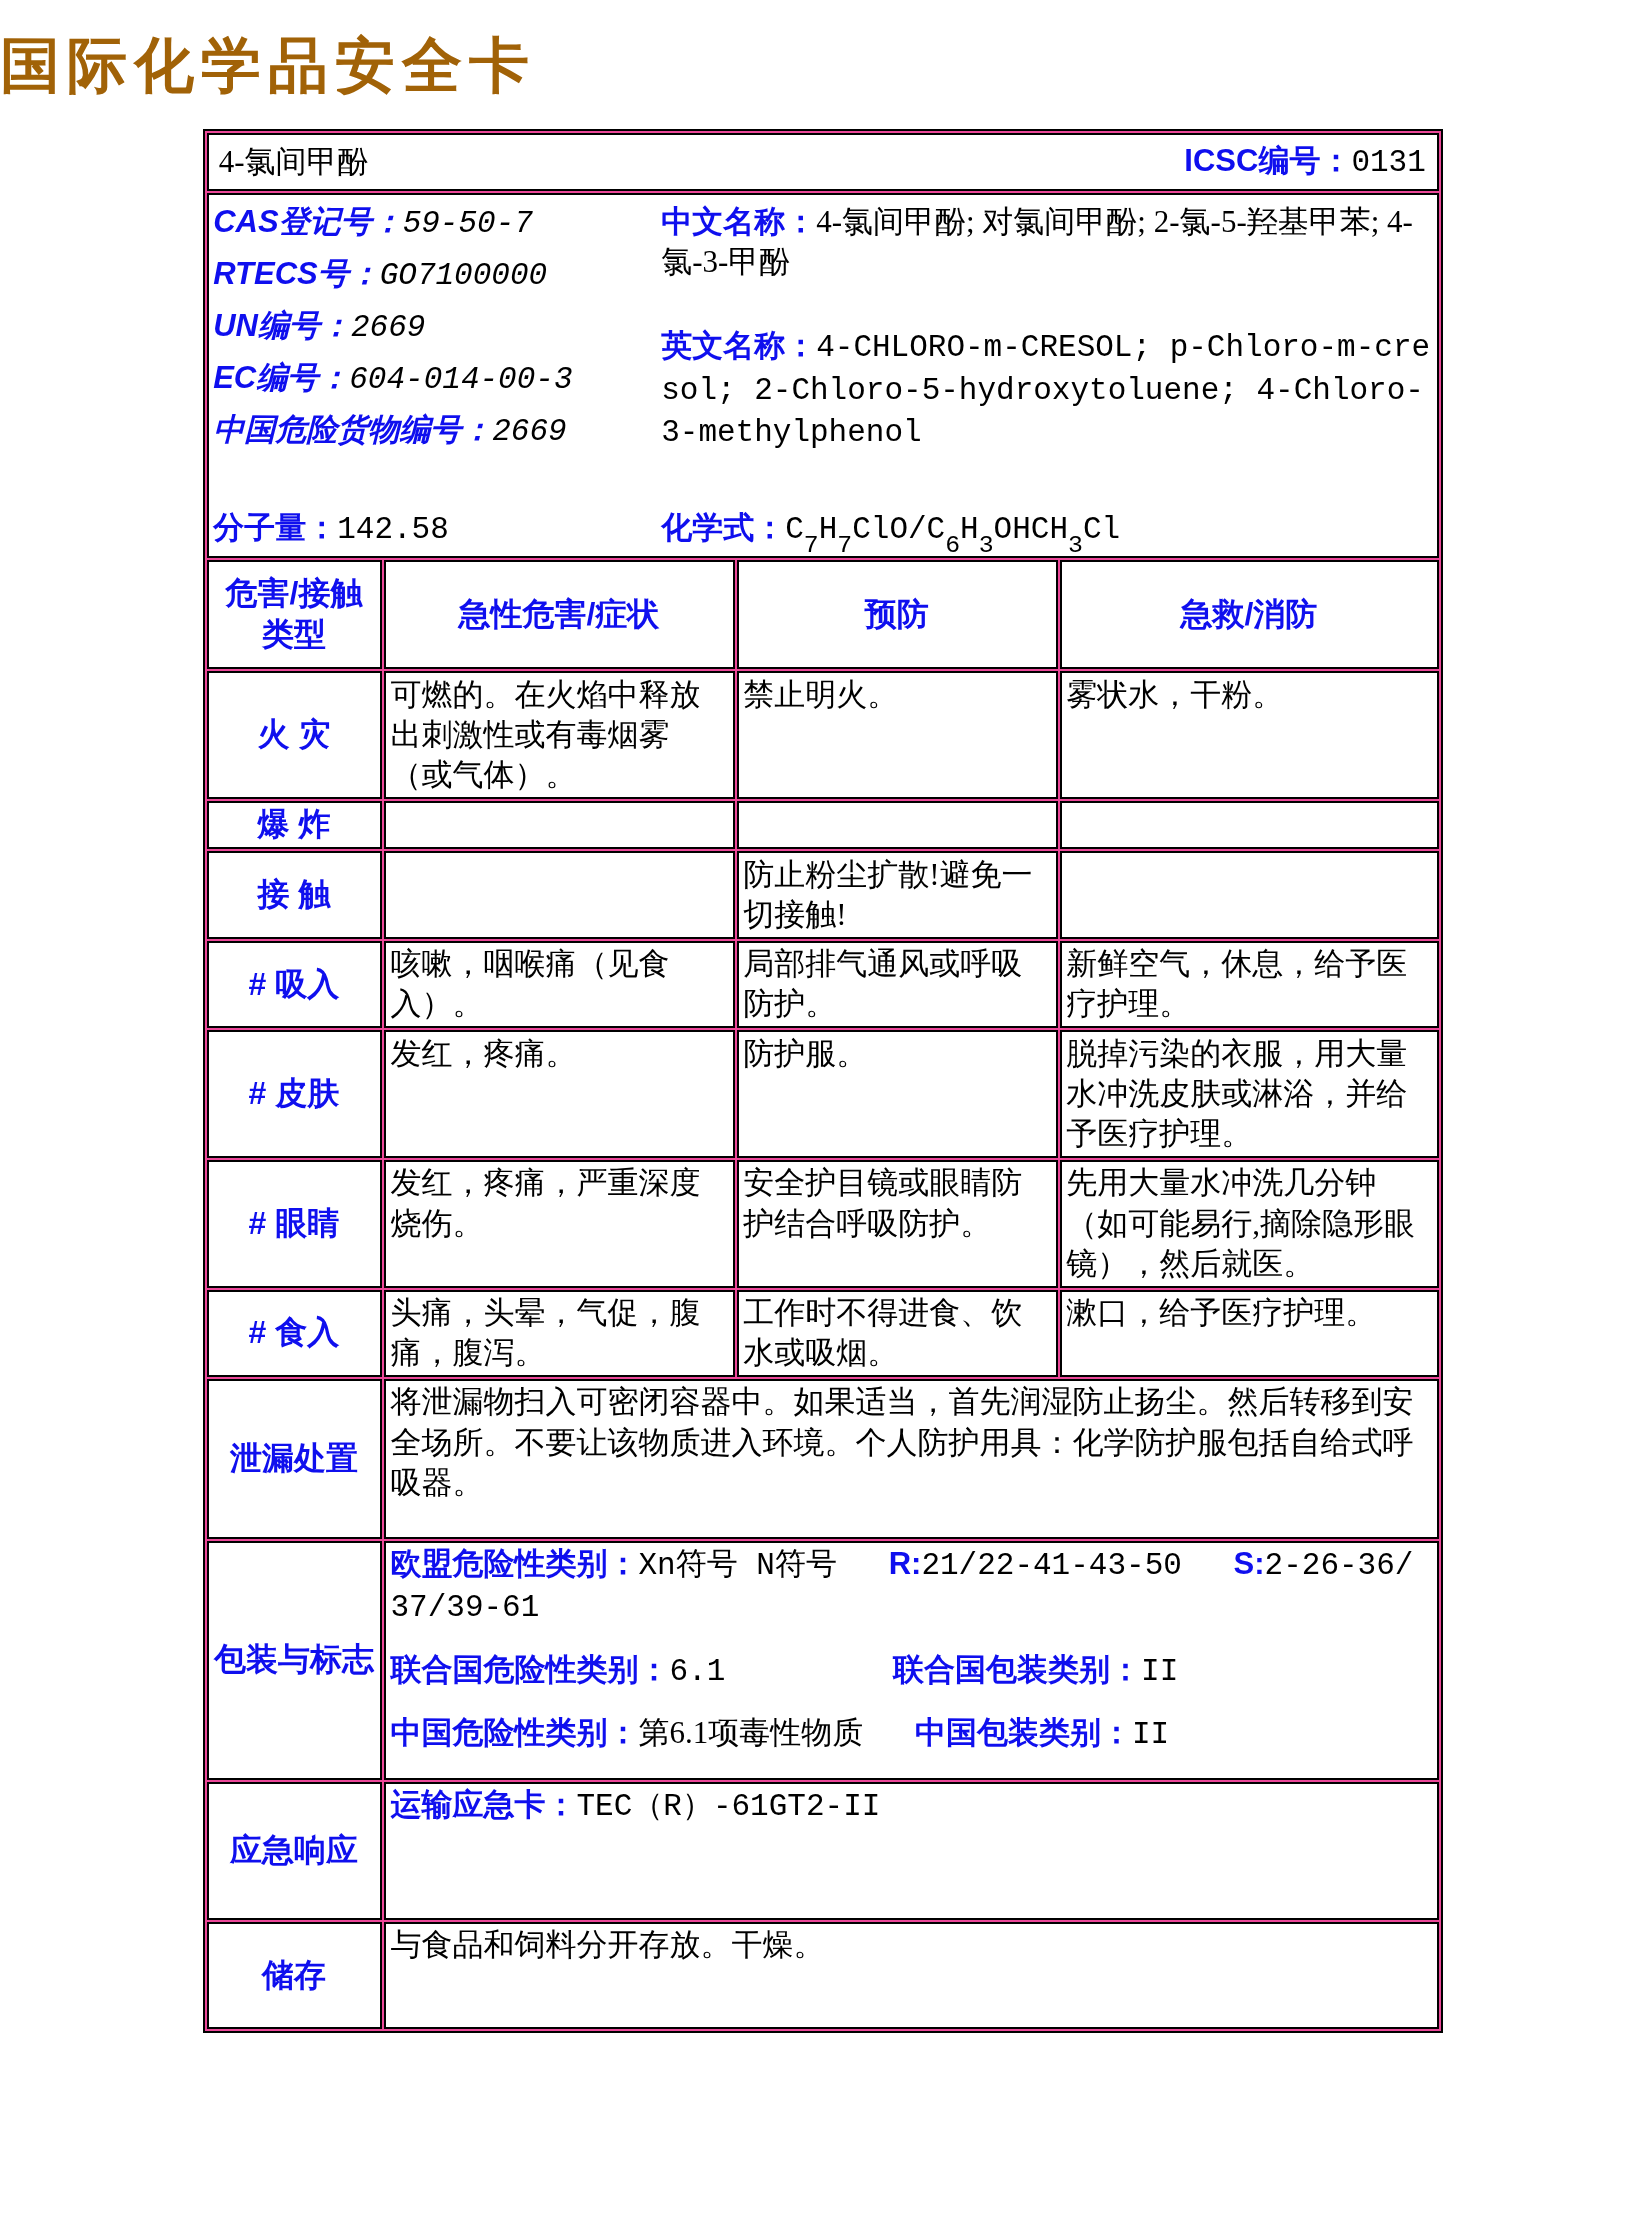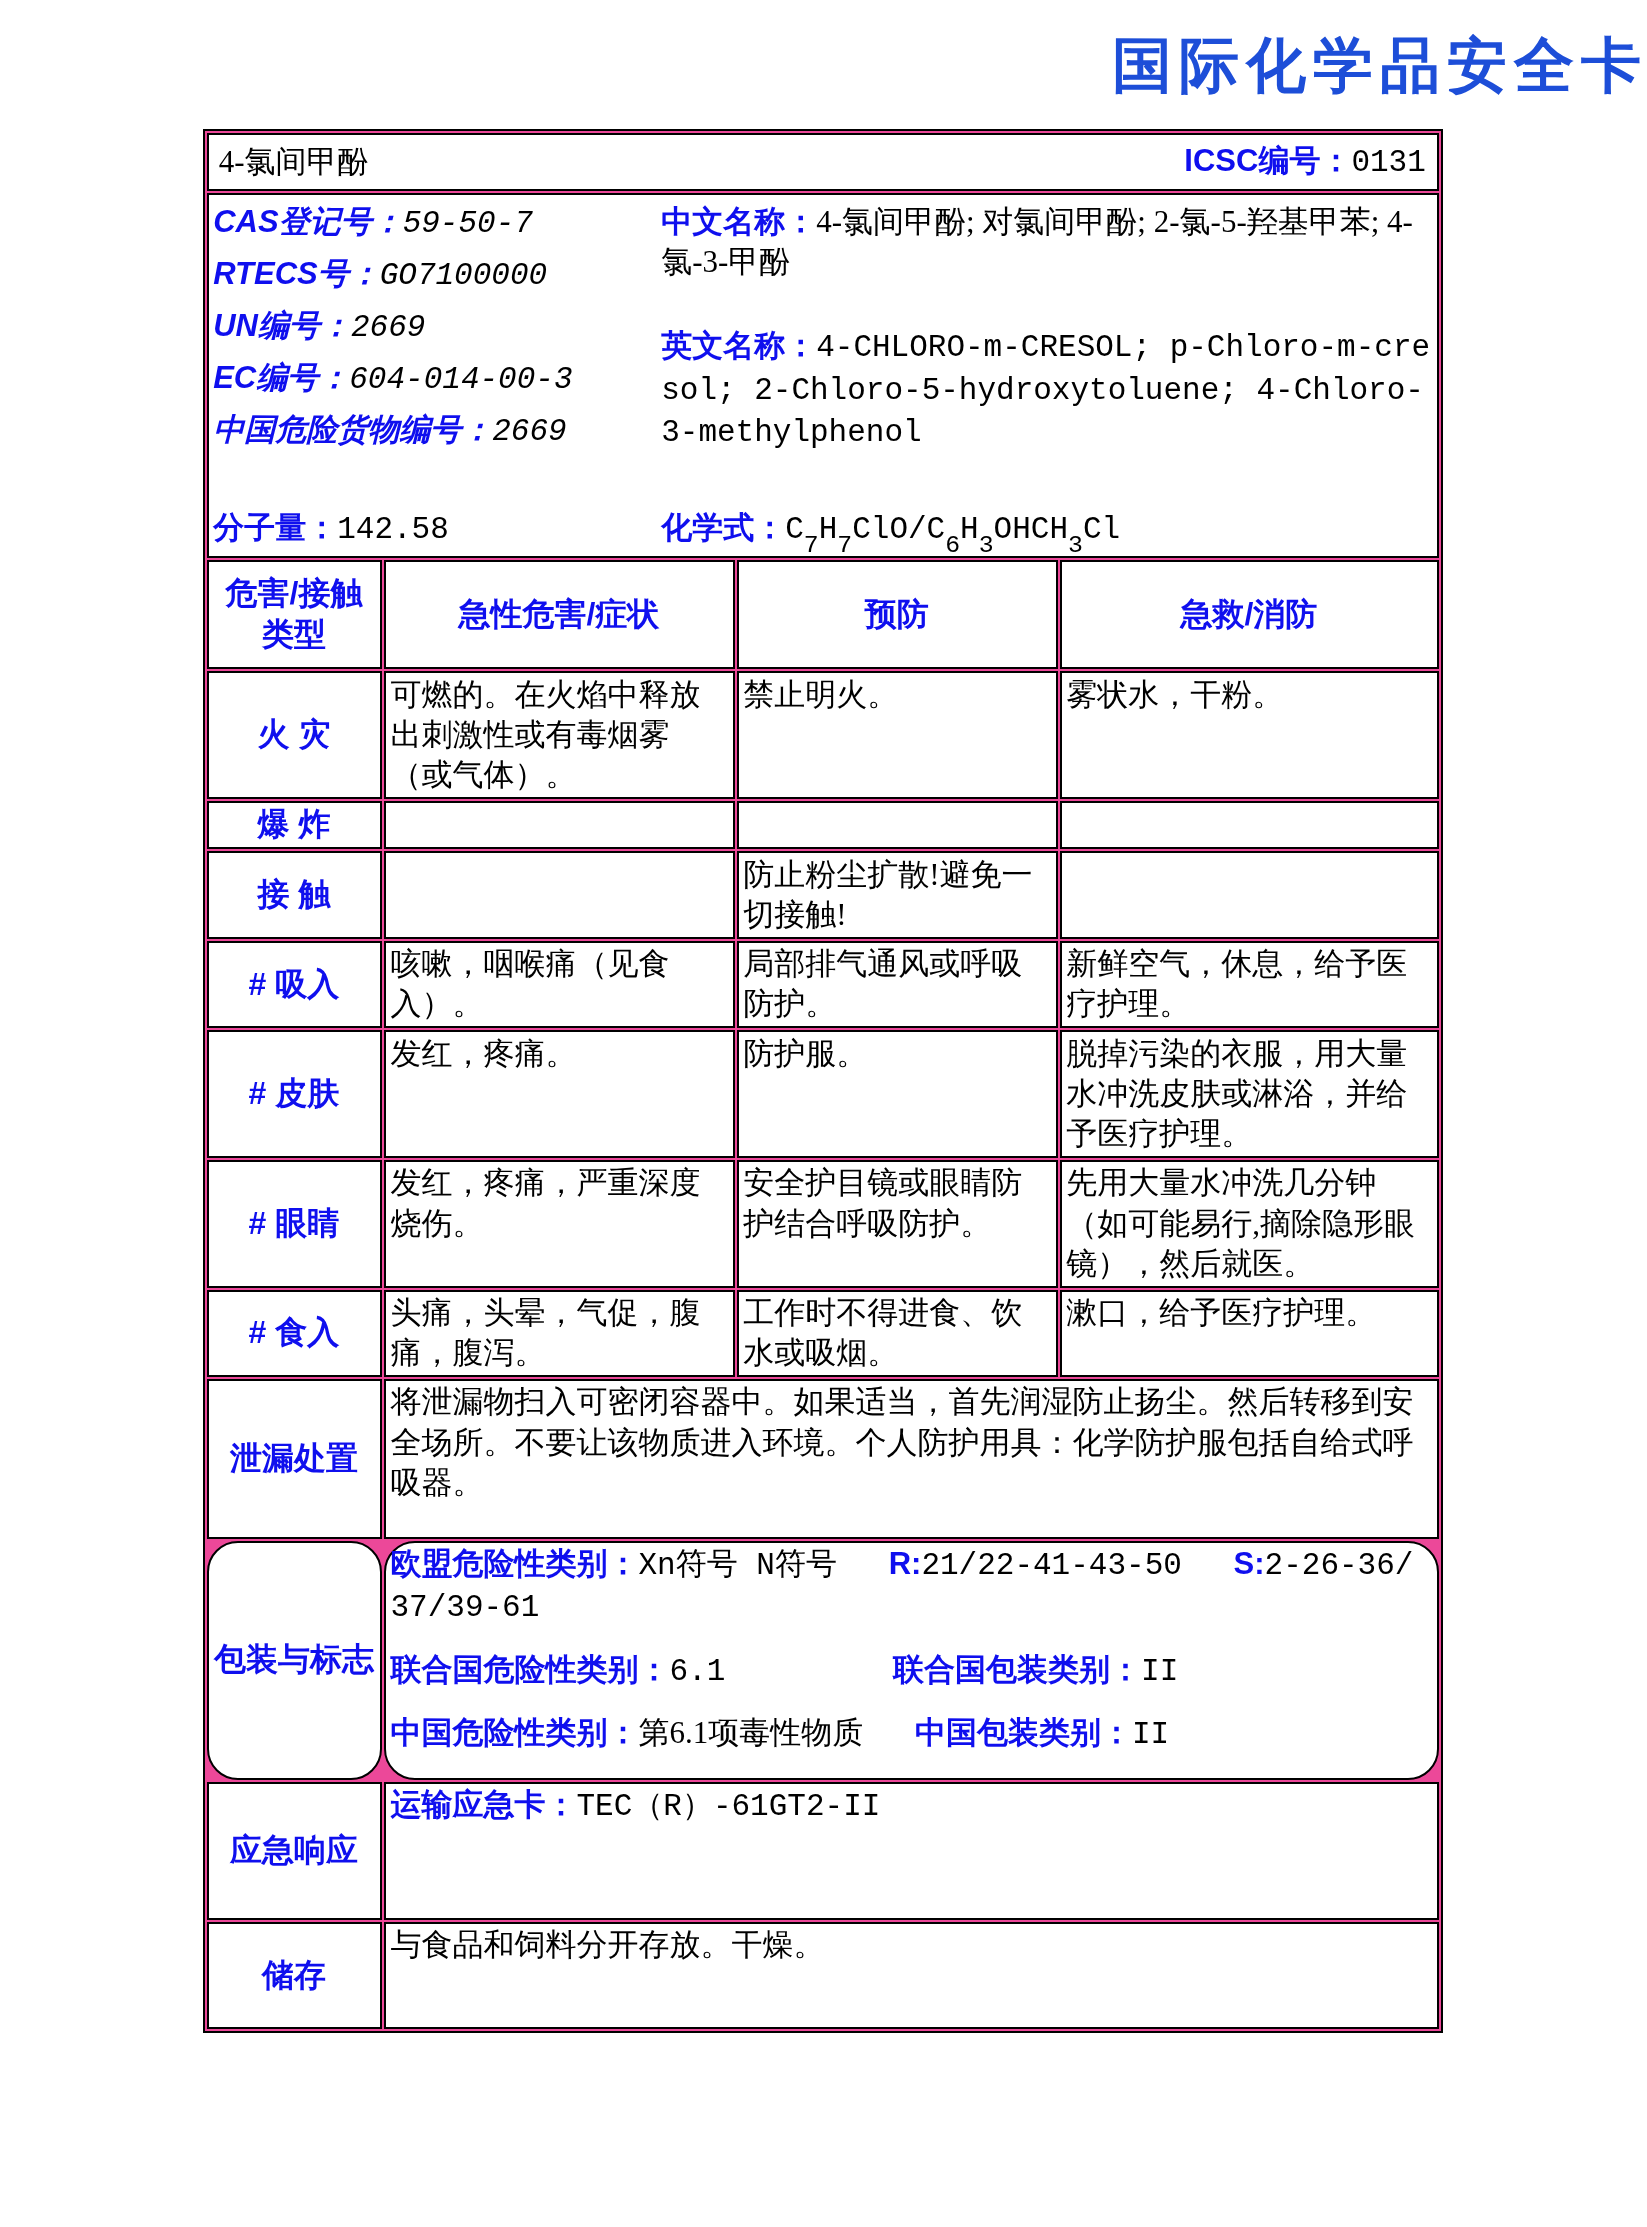--- a/index.html
+++ b/index.html
@@ -1,38 +1,38 @@
 <!DOCTYPE html>
 <html style="font-size:11px"><head>
 <meta charset="utf-8">
 <style>
   html,body{margin:0;padding:0;background:#ffffff;}
   .page{position:relative;width:1648px;height:2227px;background:#fff;overflow:hidden;
         font-family:"Liberation Serif","DejaVu Serif",serif;color:#000;}
-  .main-title{position:absolute;top:26px;left:0;width:100%;text-align:right;
+  .main-title{position:absolute;top:26px;left:0;width:100%;text-align:left;
         font-family:"Liberation Sans","DejaVu Sans",sans-serif;
-        font-size:60px;font-weight:900;letter-spacing:7px;color:#1d4ed8;}
+        font-size:60px;font-weight:900;letter-spacing:7px;color:#a16207;}
   table.card{position:absolute;left:203px;top:129px;width:1240px;table-layout:fixed;
         border:2.1px solid #000;border-collapse:separate;border-spacing:2.8px;background:#ec4899;}
   td{border:2.1px solid #000;background:#fff;vertical-align:top;padding:1.4px 5.6px 1.4px 4.2px;
         font-size:31px;line-height:1.3;word-break:break-all;}
   td.lblcell{vertical-align:middle;text-align:center;
         font-family:"Liberation Sans","DejaVu Sans",sans-serif;
         font-weight:700;color:#0f0fee;font-size:32px;word-break:keep-all;}
   td.hdr{vertical-align:middle;text-align:center;
         font-family:"Liberation Sans","DejaVu Sans",sans-serif;
         font-weight:700;color:#0f0fee;font-size:32px;white-space:pre-line;}
   .blbl{font-family:"Liberation Sans","DejaVu Sans",sans-serif;font-weight:700;color:#0f0fee;}
   .val{font-family:"Liberation Mono","DejaVu Sans Mono",monospace;color:#000;}
   
   .hA td{height:51px;} .hB td{height:358px;}
   .hH td{height:103px;} .hFire td{height:101px;} .hExp td{height:40px;}
   .hCont td{height:72px;} .hInh td{height:72px;} .hSkin td{height:121px;}
   .hEye td{height:114px;} .hIng td{height:72px;} .hSpill td{height:153px;}
-  .hPack td{height:200px;border-radius:31px;} .hEmer td{height:131px;} .hStor td{height:101px;}
+  .hPack td{height:200px;} .hEmer td{height:131px;} .hStor td{height:101px;}
   
   .rowA-flex{display:flex;justify-content:space-between;align-items:center;height:100%;padding:0 5.6px;}
   .rowA-flex .icsc{white-space:nowrap;}
   
   .rb{display:flex;flex-direction:column;justify-content:space-between;height:100%;padding-top:5.6px;}
   .rb-main{display:flex;align-items:flex-start;}
   .rb-left{width:448px;flex:none;}
   .rb-right{flex:1;}
   .id-line{margin-bottom:9.7px;white-space:nowrap;font-style:italic;}
   .name-block{margin-bottom:11px;}

